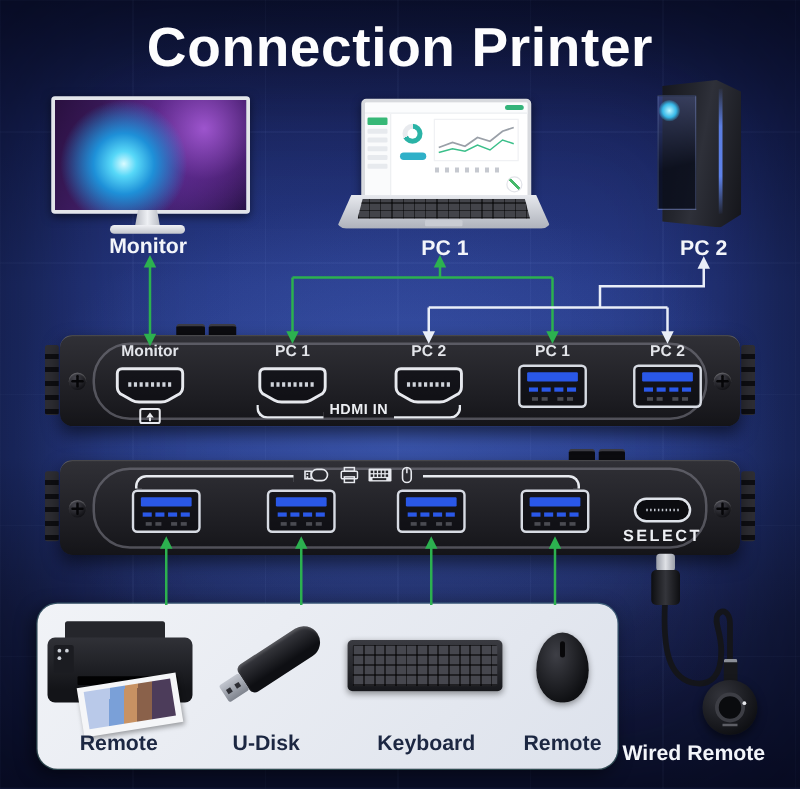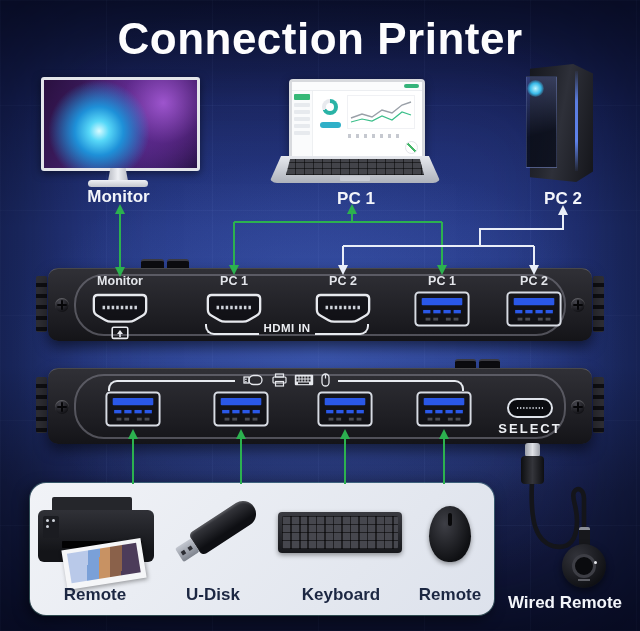--- a/index.html
+++ b/index.html
@@ -168,21 +168,21 @@
   .plug-tip{left:525px;top:443px;width:15px;height:14px;border-radius:3px;
     background:linear-gradient(90deg,#9a9ea8,#dfe1e6,#9a9ea8);}
   .plug-body{left:521px;top:456px;width:23px;height:28px;border-radius:4px;
     background:linear-gradient(90deg,#0d0e11,#34353b,#0d0e11);}
   .relief{left:579px;top:527px;width:11px;height:20px;background:#17181c;border-radius:2px;border-top:3px solid #8b8f97;}
   .puck{left:562px;top:544px;width:44px;height:44px;border-radius:50%;
     background:radial-gradient(circle at 35% 30%,#33343b,#0f1014 75%);box-shadow:0 3px 7px rgba(0,0,0,.5);}
   .puck-ring{position:absolute;inset:10px;border-radius:50%;border:3px solid #3d3e45;background:#0a0b0e;}
   .puck-dot{position:absolute;right:9px;top:17px;width:3px;height:3px;border-radius:50%;background:#e8eaee;}
   .puck-logo{position:absolute;left:16px;bottom:7px;width:12px;height:2px;background:#5d5e65;}
-  .remote-label{left:498px;top:593px;width:134px;color:#f3f5fa;font-weight:700;font-size:17px;text-align:center;}
+  .remote-label{left:498px;top:593px;width:134px;color:#f3f5fa;font-weight:700;font-size:17px;text-align:left;}
 
   svg.links{position:absolute;left:0;top:0;pointer-events:none;}
   .gl{stroke:#2cb14f;stroke-width:2;fill:none;}
   .ga{fill:#2cb14f;}
   .wl{stroke:#e9eef8;stroke-width:2;fill:none;}
   .wa{fill:#e9eef8;}
 </style>
 </head>
 <body>
 

